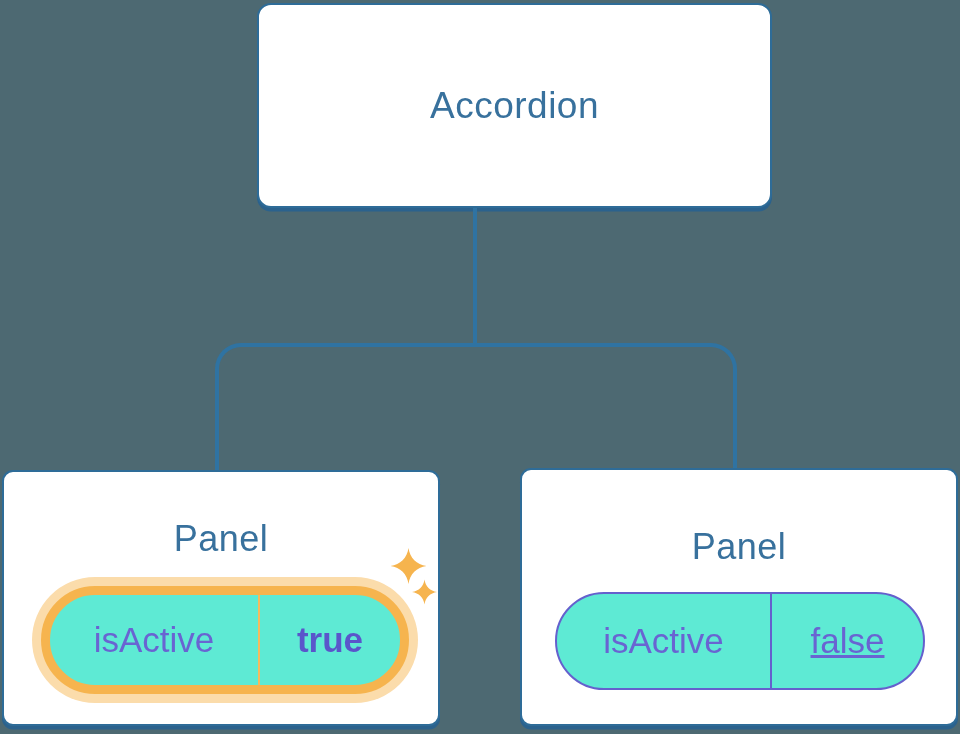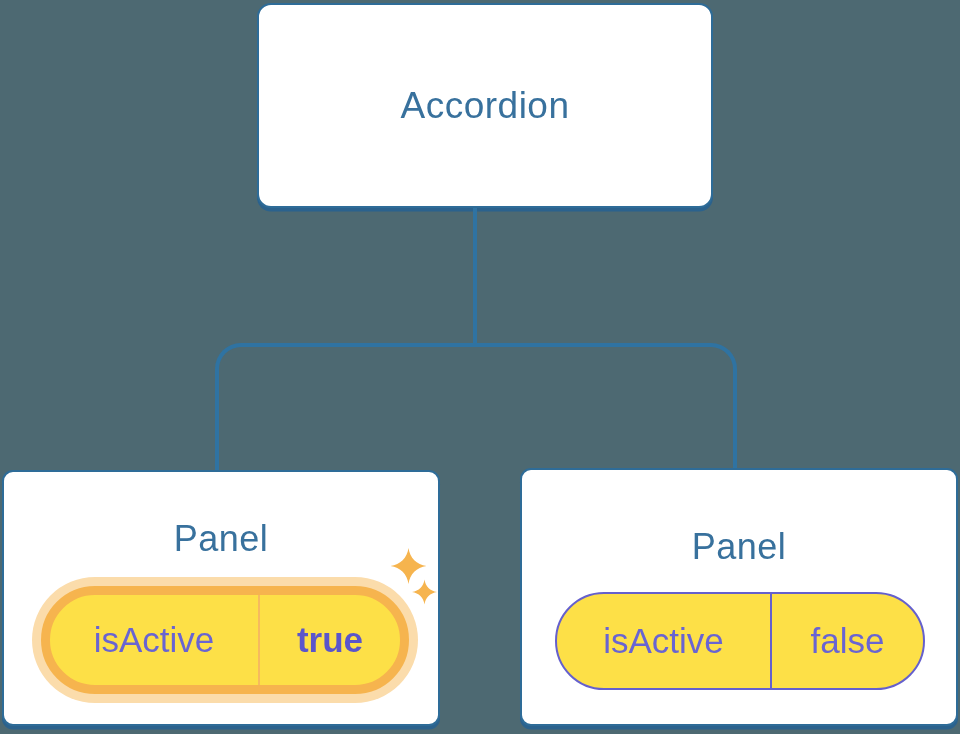--- a/index.html
+++ b/index.html
@@ -13,21 +13,21 @@
   }
   .node {
     position: absolute;
     background: #ffffff;
     border: 2.5px solid #2e6c98;
     box-shadow: 0 3.5px 0 #2b628d;
     box-sizing: border-box;
   }
   .root-node {
     left: 257px; top: 3px;
-    width: 456px; height: 205px;
+    width: 515px; height: 205px;
     border-radius: 14px;
     display: flex; align-items: center; justify-content: center;
   }
   .node-label {
     color: #38719d;
     font-size: 37px;
     font-weight: 500;
     letter-spacing: 0.5px;
   }
   
@@ -65,21 +65,21 @@
     color: #38719d;
     font-size: 36px;
     font-weight: 500;
     letter-spacing: 0.5px;
   }
   .panel-left .panel-title { top: 46px; }
   .panel-right .panel-title { top: 56px; }
   
   .pill {
     position: absolute;
-    background: #fde047;
+    background: #5eead4;
     border-radius: 999px;
     box-sizing: border-box;
     display: flex;
     align-items: stretch;
     overflow: hidden;
   }
   .pill-active {
     left: 37px; top: 114px;
     width: 368px; height: 108px;
     border: 9px solid #f6b44e;
@@ -93,21 +93,21 @@
   .pill-cell {
     display: flex;
     align-items: center;
     justify-content: center;
     font-size: 35px;
     color: #6964d2;
   }
   .pill-active .cell-key { width: 208px; }
   .pill-active .cell-value { flex: 1; }
   .pill-inactive .cell-key { width: 213px; }
-  .pill-inactive .cell-value { flex: 1; }
+  .pill-inactive .cell-value { flex: 1; text-decoration: underline; }
   .pill-divider { width: 2px; }
   .pill-active .pill-divider { background: #f6ba5e; }
   .pill-inactive .pill-divider { background: #6560cd; }
   .value-active { font-weight: 700; color: #5a55cb; text-align: center; }
   
   .sparkles {
     position: absolute;
     left: 384px; top: 75px;
     width: 54px; height: 62px;
     pointer-events: none;

